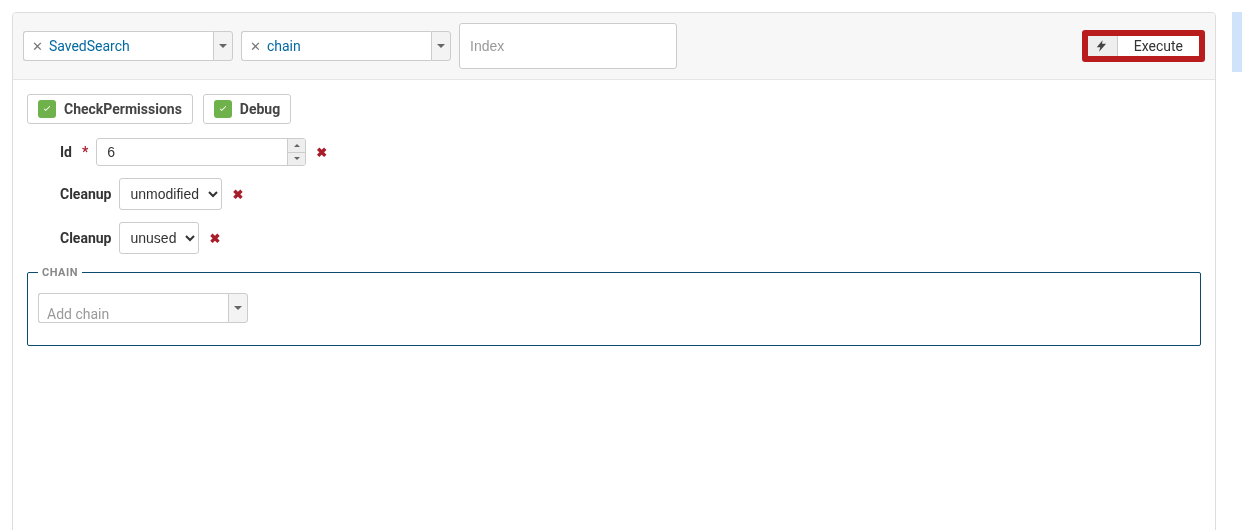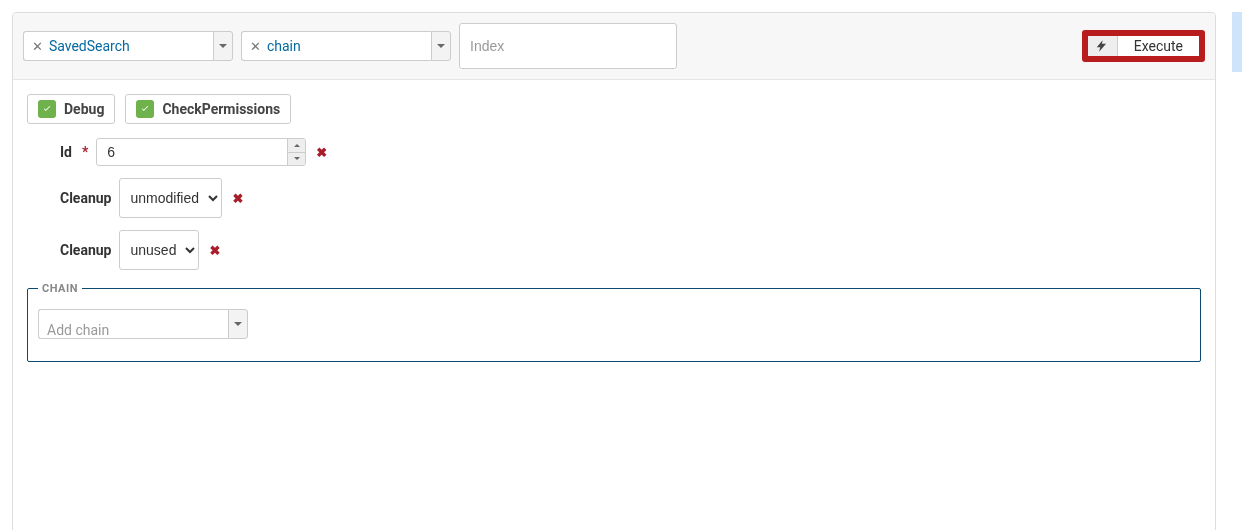--- a/index.html
+++ b/index.html
@@ -181,21 +181,21 @@
   .tiny-up { border-bottom: 3px solid #666; }
   .tiny-down { border-top: 3px solid #666; }
   .remove-x {
     color: #a71d2a;
     font-weight: 900;
     font-size: 13px;
     cursor: pointer;
     padding: 0 2px;
   }
   select.native {
-    height: 40px;
+    height: 32px;
     border: 1px solid #ccc;
     border-radius: 3px;
     background: #fff;
     font-size: 14px;
     color: #333;
     padding: 2px 6px;
   }
   fieldset.chain {
     border: 1px solid #0c4a6e;
     border-radius: 2px;
@@ -266,29 +266,29 @@
 
     <div class="body">
 
       <div class="checks-row">
         <div class="chip">
           <span class="chip-check">
             <svg viewBox="0 0 24 24">
                 <path fill="#fff" d="m9.5 16.2-4-4 1.4-1.4 2.6 2.6 7.6-7.6 1.4 1.4z"></path>
               </svg>
           </span>
-          <span class="chip-label">Debug</span>
+          <span class="chip-label">CheckPermissions</span>
         </div>
         <div class="chip">
           <span class="chip-check">
             <svg viewBox="0 0 24 24">
                 <path fill="#fff" d="m9.5 16.2-4-4 1.4-1.4 2.6 2.6 7.6-7.6 1.4 1.4z"></path>
               </svg>
           </span>
-          <span class="chip-label">CheckPermissions</span>
+          <span class="chip-label">Debug</span>
         </div>
       </div>
 
       <div class="form-row">
         <span class="fld-label">Id</span>
           <span class="req">*</span>
         <span class="num-input-wrap">
           <input class="num-input" type="text" value="6" style="">
           <span class="spinner">
             <span class="spin-btn">

